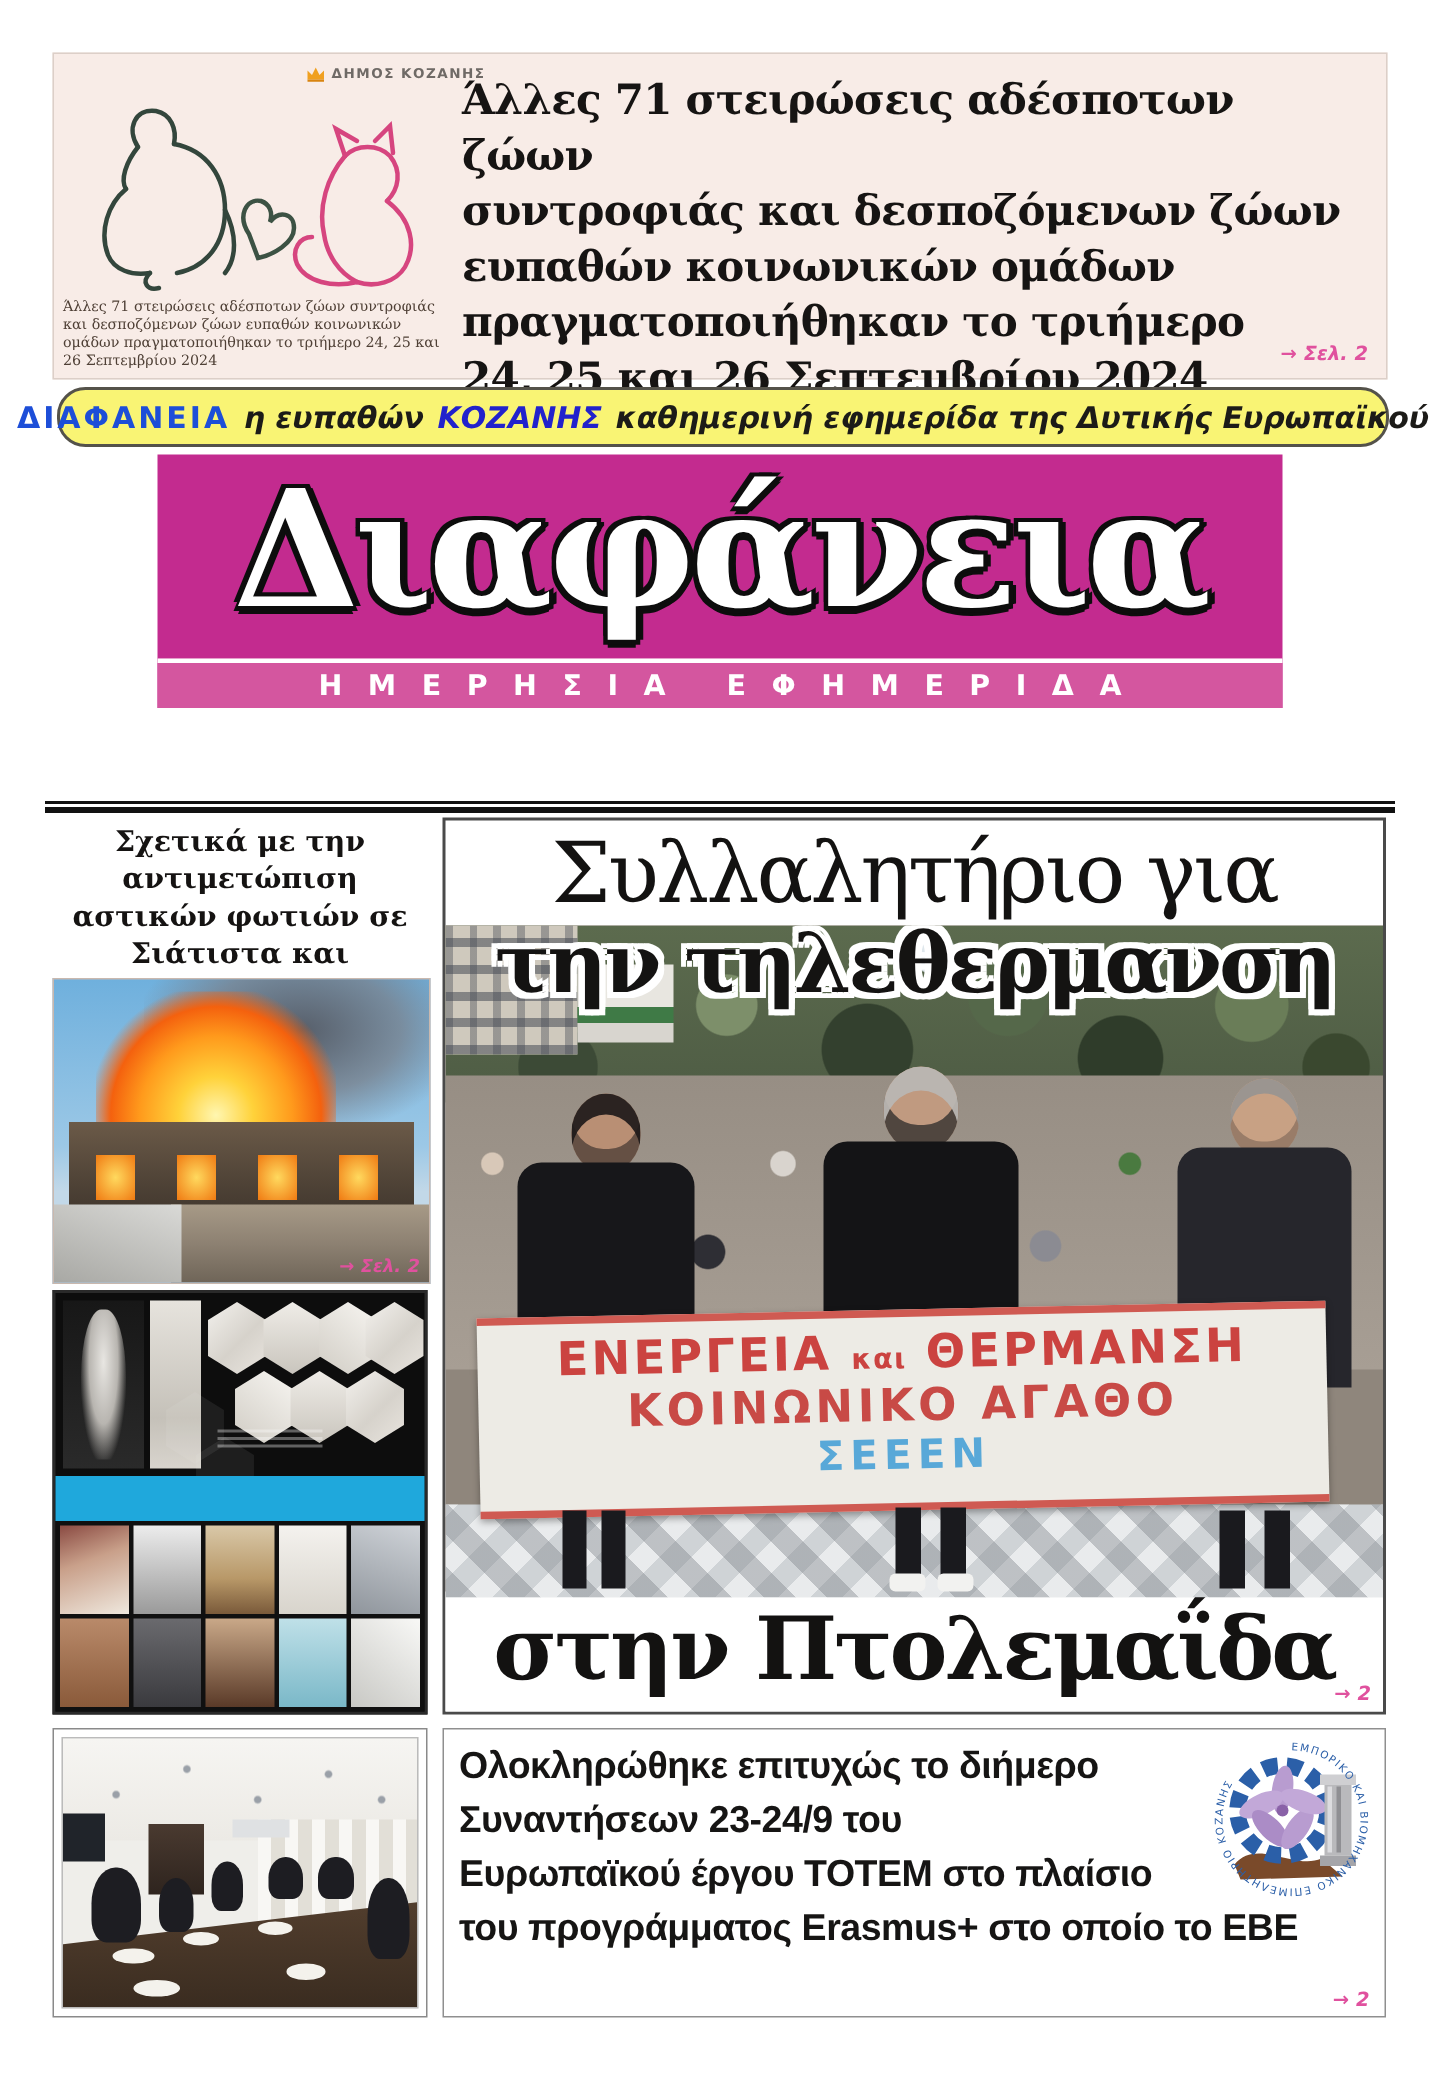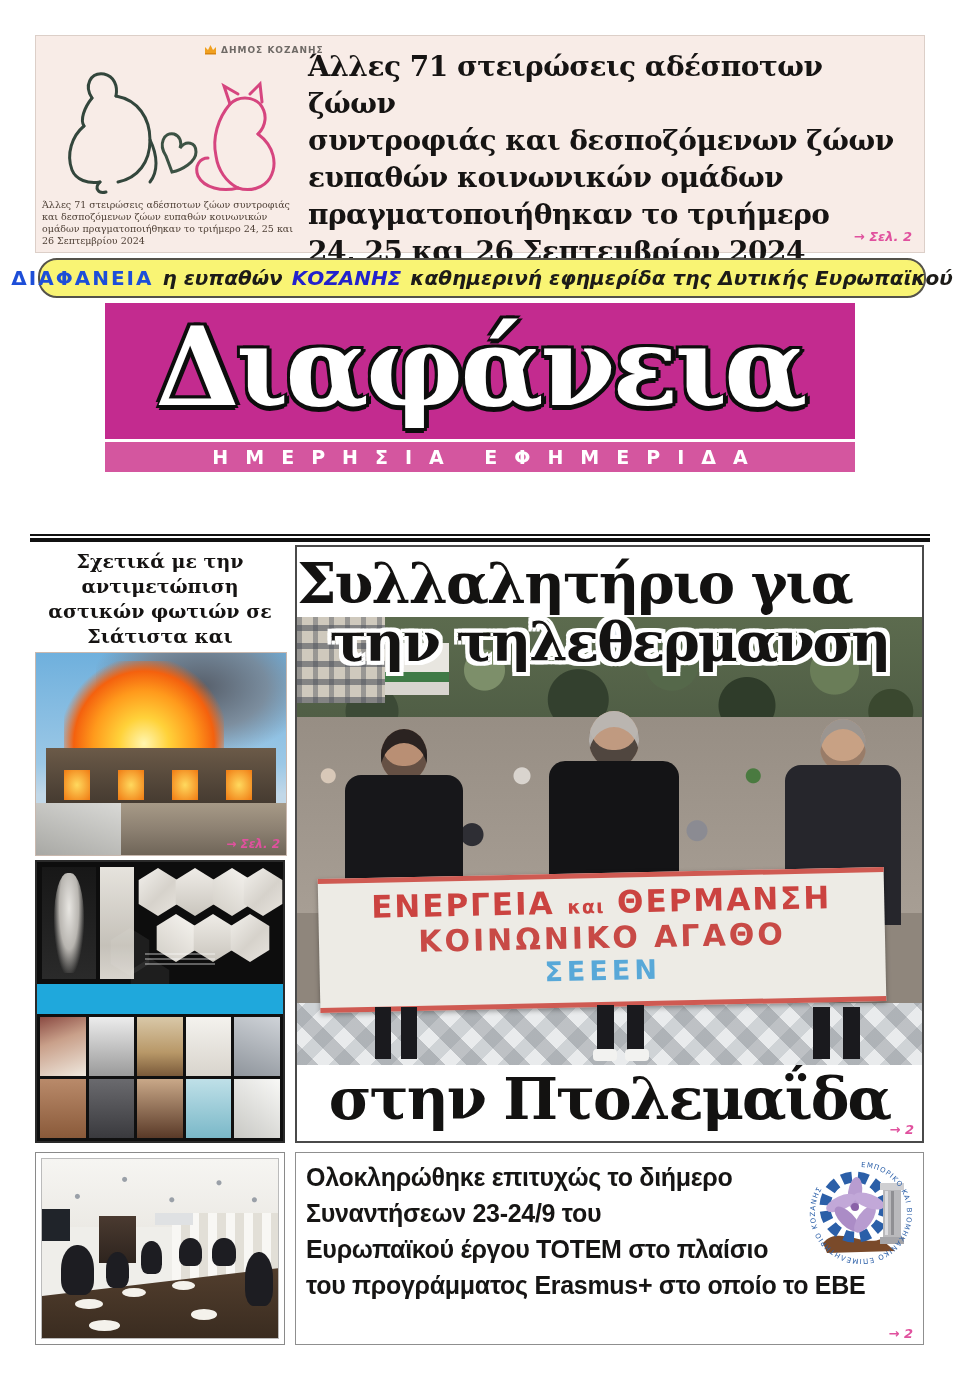--- a/index.html
+++ b/index.html
@@ -96,22 +96,22 @@
   .m-lines i{display:block;height:2px;margin:3px 0;background:rgba(255,255,255,.35);}
   .m-cyan{position:absolute;left:0;top:122px;width:100%;height:30px;background:#1fa8dc;}
   .m-collage{position:absolute;left:0;top:152px;width:100%;height:127px;box-sizing:border-box;
              padding:3px;display:grid;grid-template-columns:repeat(5,1fr);grid-auto-rows:1fr;
              gap:3px;background:#101010;}
   .tile{width:100%;height:100%;}
 
   
   .main-box{position:absolute;left:295px;top:545px;width:629px;height:598px;background:#fff;
             border:2px solid #4a4a4a;box-sizing:border-box;}
-  .mh1{position:absolute;top:0;left:0;width:100%;height:70px;text-align:left;
-       font-family:"DejaVu Serif",serif;font-weight:bold;font-size:56px;line-height:72px;
+  .mh1{position:absolute;top:0;left:0;width:100%;height:70px;text-align:center;
+       font-family:"DejaVu Serif",serif;font-weight:normal;font-size:56px;line-height:72px;
        color:#131211;letter-spacing:-2px;}
   .photo{position:absolute;left:0;top:70px;width:625px;height:448px;overflow:hidden;background:#8f867c;}
   .ph-trees{position:absolute;left:0;top:0;width:100%;height:118px;
      background:
        radial-gradient(circle at 12% 80%,#3c4a36 0 26px,rgba(0,0,0,0) 27px),
        radial-gradient(circle at 30% 45%,#7d8f6a 0 20px,rgba(0,0,0,0) 21px),
        radial-gradient(circle at 45% 70%,#33402e 0 30px,rgba(0,0,0,0) 31px),
        radial-gradient(circle at 60% 40%,#55684a 0 26px,rgba(0,0,0,0) 27px),
        radial-gradient(circle at 72% 75%,#2f3c2a 0 28px,rgba(0,0,0,0) 29px),
        radial-gradient(circle at 86% 45%,#6a7d58 0 24px,rgba(0,0,0,0) 25px),

